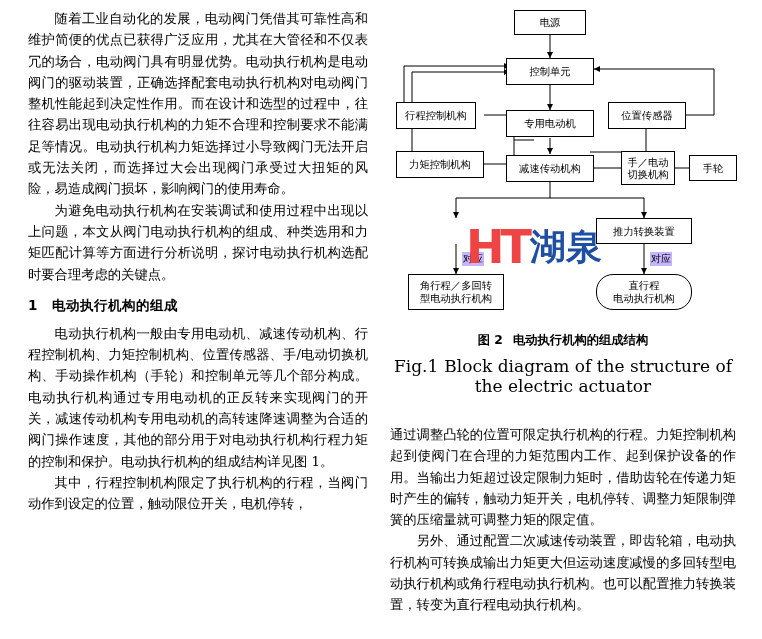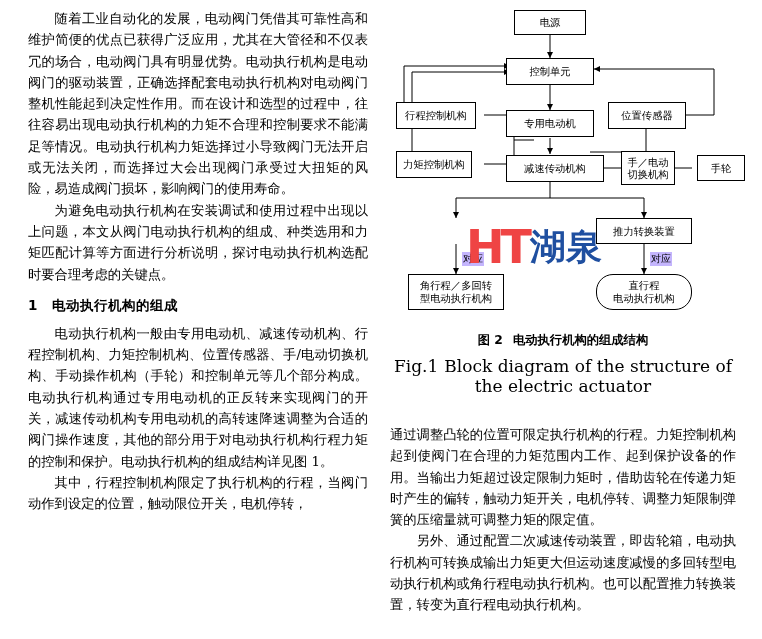--- a/index.html
+++ b/index.html
@@ -193,31 +193,31 @@
     </div>
     <div class="dbox" style="left:22px; top:100px; width:80px; height:27px;">
       <span>行程控制机构</span>
     </div>
     <div class="dbox" style="left:132px; top:108px; width:88px; height:27px;">
       <span>专用电动机</span>
     </div>
     <div class="dbox" style="left:234px; top:100px; width:78px; height:27px;">
       <span>位置传感器</span>
     </div>
-    <div class="dbox" style="left:22px; top:149px; width:76px; height:27px;">
+    <div class="dbox" style="left:22px; top:149px; width:88px; height:27px;">
       <span>力矩控制机构</span>
     </div>
-    <div class="dbox" style="left:132px; top:153px; width:98px; height:27px;">
+    <div class="dbox" style="left:132px; top:153px; width:88px; height:27px;">
       <span>减速传动机构</span>
     </div>
     <div class="dbox" style="left:247px; top:149px; width:54px; height:34px; white-space:pre-line; line-height:12px;">
       <span>手／电动
 切换机构</span>
     </div>
-    <div class="dbox" style="left:323px; top:153px; width:48px; height:26px;">
+    <div class="dbox" style="left:315px; top:153px; width:48px; height:26px;">
       <span>手轮</span>
     </div>
     <div class="dbox" style="left:222px; top:216px; width:96px; height:26px;">
       <span>推力转换装置</span>
     </div>
     <div class="dbox" style="left:34px; top:272px; width:96px; height:36px; white-space:pre-line; line-height:13px;">
       <span>角行程／多回转
 型电动执行机构</span>
     </div>
     <div class="dbox" style="left:222px; top:272px; width:96px; height:36px; white-space:pre-line; line-height:13px;border-radius:17px;">

